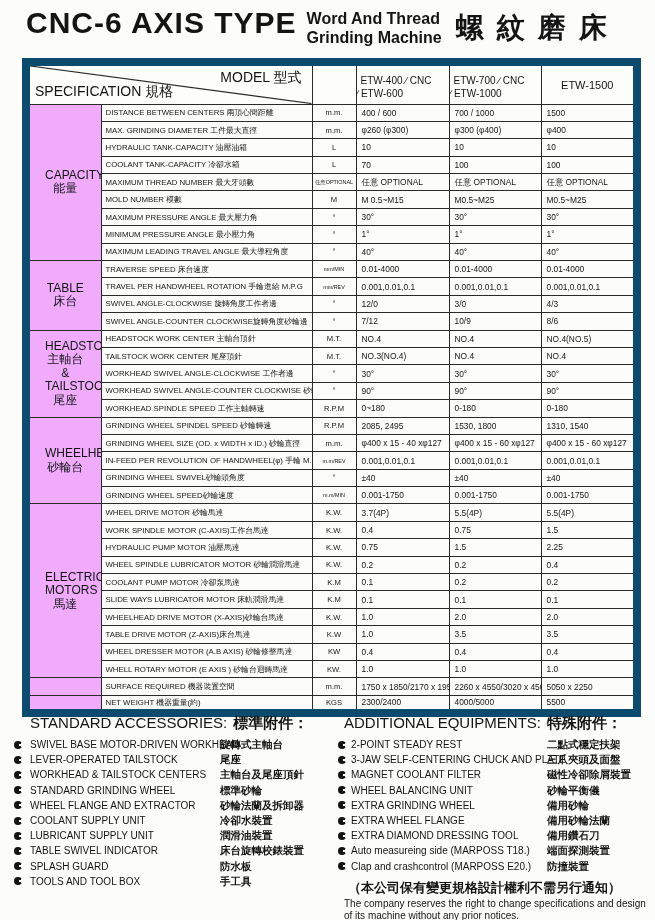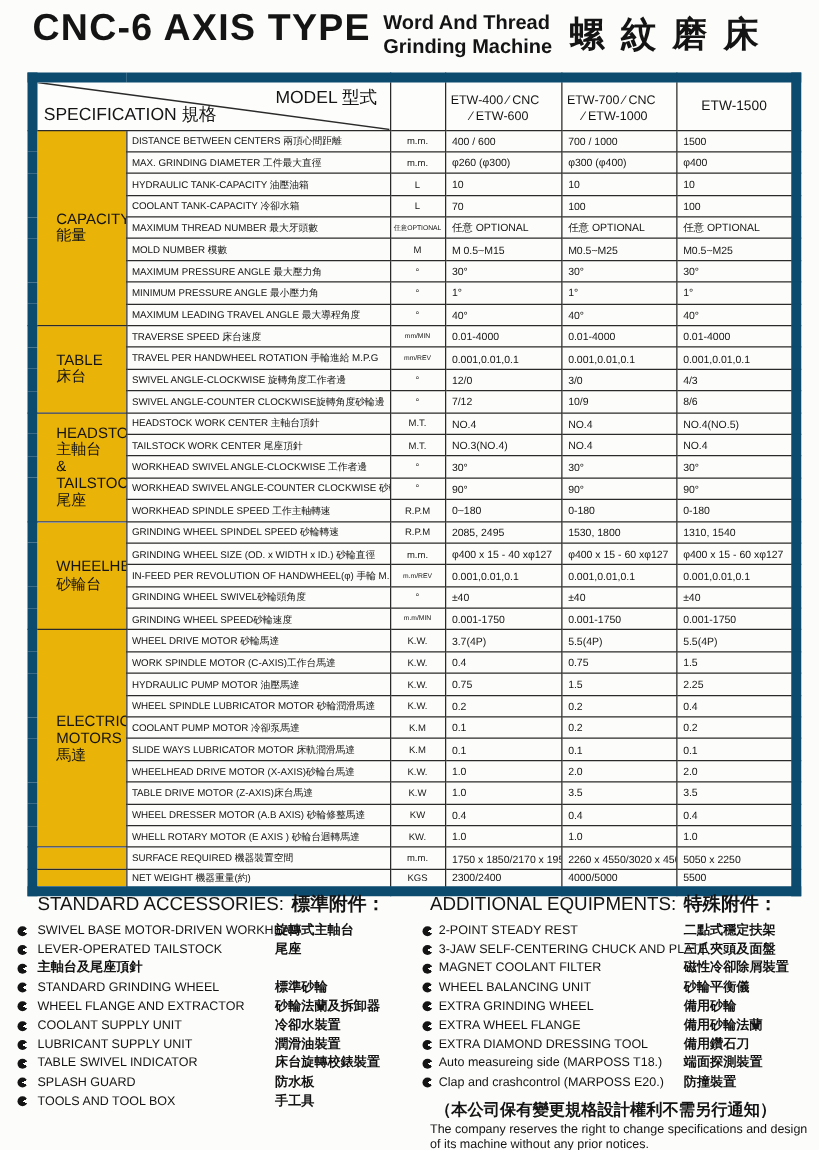--- a/index.html
+++ b/index.html
@@ -18,26 +18,26 @@
   .table-wrap{position:absolute;left:22px;top:58px;}
   table{border-collapse:collapse;table-layout:fixed;width:611px;border:8px solid #0c4a6e;}
   th,td{border:1px solid #2a2a2a;box-sizing:border-box;overflow:hidden;}
   thead tr{height:42px;}
   thead th{background:#fdfdfb;font-weight:normal;padding:0;}
   .diag-cell{position:relative;}
   .diag-cell svg{position:absolute;left:0;top:0;width:100%;height:100%;display:block;}
   .model-label{position:absolute;top:3px;right:10px;font-size:14px;}
   .spec-label{position:absolute;bottom:3px;left:5px;font-size:14px;}
   .model-col .m-line1{font-size:10px;text-align:left;padding:4px 0 0 4px;white-space:nowrap;}
-  .model-col .m-line2{font-size:10px;text-align:center;padding:2px 6px 0 0;white-space:nowrap;}
+  .model-col .m-line2{font-size:10px;text-align:left;padding:2px 6px 0 0;white-space:nowrap;}
   .model-col.single{vertical-align:middle;}
   .model-col.single .m-center{font-size:11px;text-align:center;}
   tbody tr{height:17.4px;}
   tbody td{padding:0 3px;white-space:nowrap;}
-  .group-cell{font-size:12px;line-height:13.5px;padding:0 15px;background:#eab308;}
+  .group-cell{font-size:12px;text-align:center;line-height:13.5px;padding:0 15px;background:#f0abfc;}
   .spec-cell{font-size:7.8px;text-align:left;padding-left:4px;}
   .unit-cell{font-size:7.6px;text-align:center;padding:0 1px;}
   .unit-cell.tiny{font-size:5.4px;}
   .val-cell{font-size:8.4px;text-align:left;padding-left:5px;}
   
   .acc-col{position:absolute;top:714px;}
   .acc-left{left:12px;width:326px;}
   .acc-right{left:336px;width:314px;}
   .acc-heading{font-size:15px;white-space:nowrap;margin-bottom:4px;}
   .acc-left .acc-heading{margin-left:18px;}
@@ -385,20 +385,21 @@
         <span class="acc-en">SWIVEL BASE MOTOR-DRIVEN WORKHEAD</span>
         <span class="acc-cn">旋轉式主軸台</span>
       </div>
       <div class="acc-item">
         <span class="bullet"></span>
         <span class="acc-en">LEVER-OPERATED TAILSTOCK</span>
         <span class="acc-cn">尾座</span>
       </div>
       <div class="acc-item">
         <span class="bullet"></span>
+        <span class="acc-en">WORKHEAD &amp; TAILSTOCK CENTERS</span>
         <span class="acc-cn">主軸台及尾座頂針</span>
       </div>
       <div class="acc-item">
         <span class="bullet"></span>
         <span class="acc-en">STANDARD GRINDING WHEEL</span>
         <span class="acc-cn">標準砂輪</span>
       </div>
       <div class="acc-item">
         <span class="bullet"></span>
         <span class="acc-en">WHEEL FLANGE AND EXTRACTOR</span>

